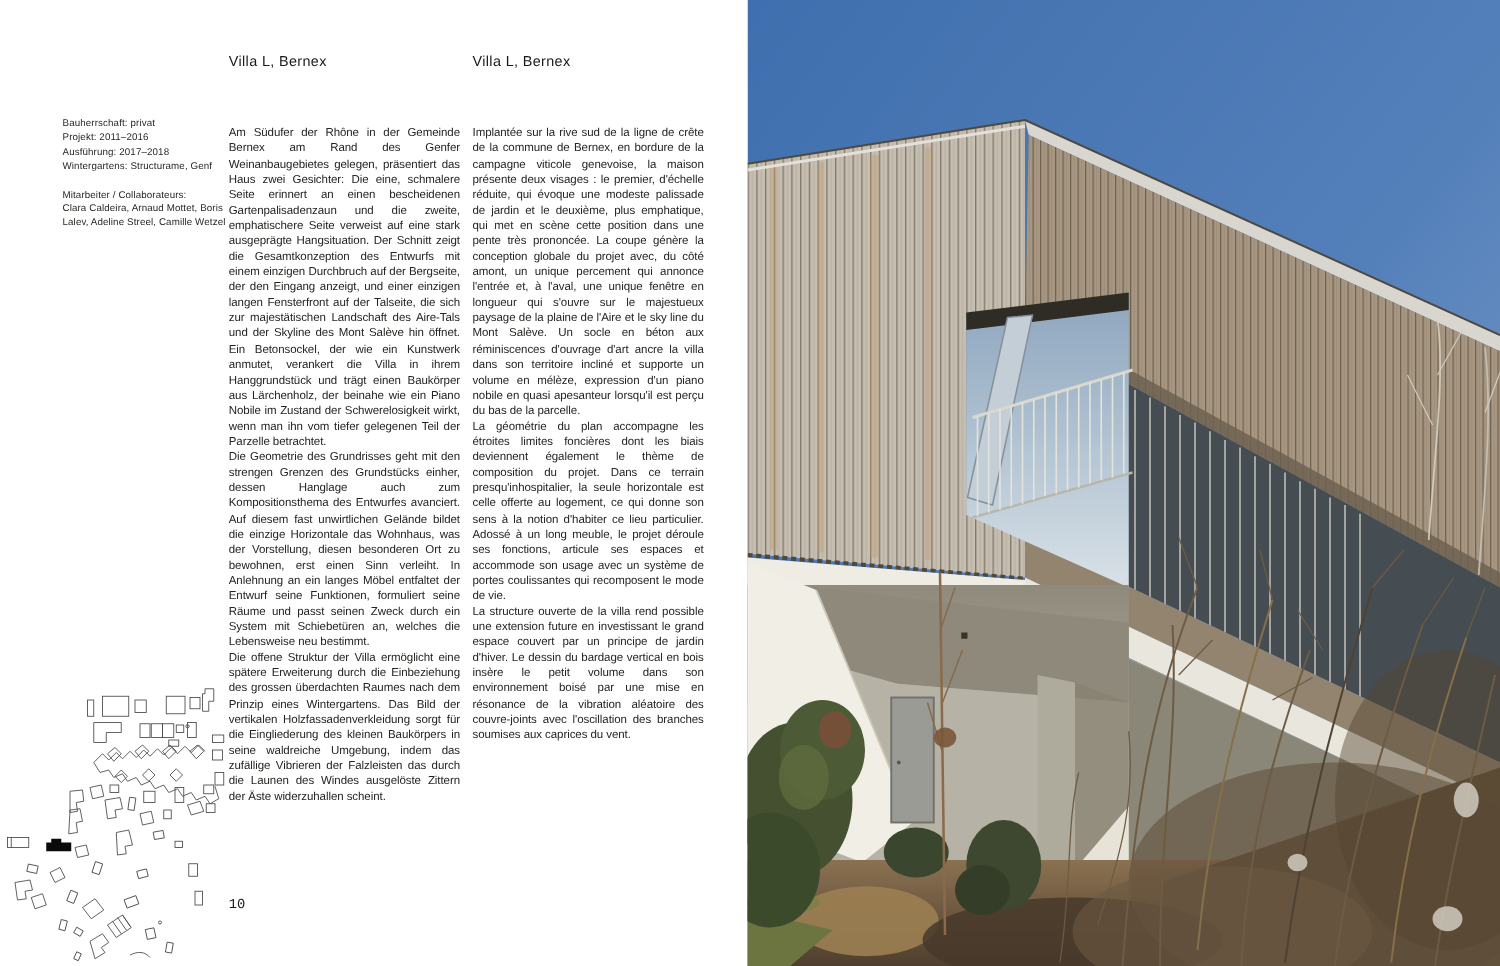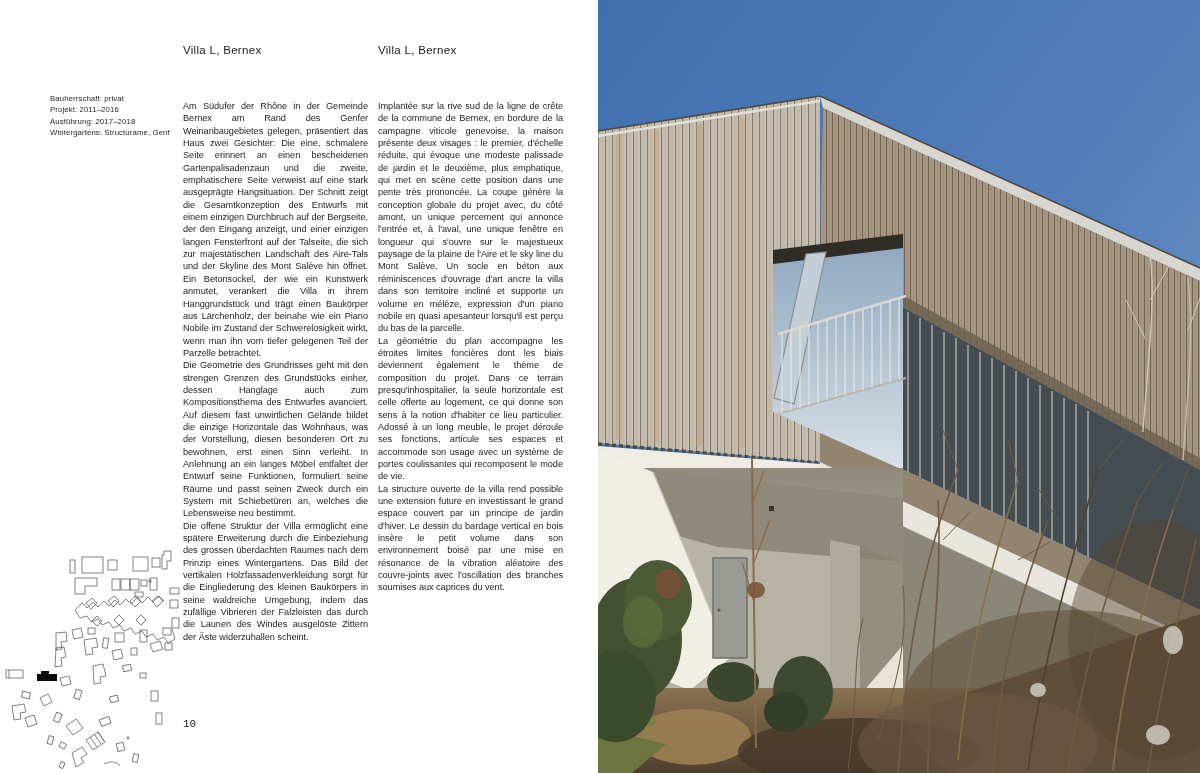--- a/index.html
+++ b/index.html
@@ -34,20 +34,24 @@
 
 <div id="spread">
 
   <div class="credits">
     <div class="block">
       <div>Bauherrschaft: privat</div>
       <div>Projekt: 2011–2016</div>
       <div>Ausführung: 2017–2018</div>
       <div>Wintergartens: Structurame, Genf</div>
     </div>
+    <div class="block">
+      <div>Mitarbeiter / Collaborateurs:</div>
+      <div>Clara Caldeira, Arnaud Mottet, Boris Lalev, Adeline Streel, Camille Wetzel</div>
+    </div>
   </div>
 
   <div class="col col-de">
     <div class="col-title">Villa L, Bernex</div>
     <p>Am Südufer der Rhône in der Gemeinde Bernex am Rand des Genfer Weinanbaugebietes gelegen, präsentiert das Haus zwei Gesichter: Die eine, schmalere Seite erinnert an einen bescheidenen Gartenpalisadenzaun und die zweite, emphatischere Seite verweist auf eine stark ausgeprägte Hangsituation. Der Schnitt zeigt die Gesamtkonzeption des Entwurfs mit einem einzigen Durchbruch auf der Bergseite, der den Eingang anzeigt, und einer einzigen langen Fensterfront auf der Talseite, die sich zur majestätischen Landschaft des Aire-Tals und der Skyline des Mont Salève hin öffnet. Ein Betonsockel, der wie ein Kunstwerk anmutet, verankert die Villa in ihrem Hanggrundstück und trägt einen Baukörper aus Lärchenholz, der beinahe wie ein Piano Nobile im Zustand der Schwerelosigkeit wirkt, wenn man ihn vom tiefer gelegenen Teil der Parzelle betrachtet.</p>
     <p>Die Geometrie des Grundrisses geht mit den strengen Grenzen des Grundstücks einher, dessen Hanglage auch zum Kompositionsthema des Entwurfes avanciert. Auf diesem fast unwirtlichen Gelände bildet die einzige Horizontale das Wohnhaus, was der Vorstellung, diesen besonderen Ort zu bewohnen, erst einen Sinn verleiht. In Anlehnung an ein langes Möbel entfaltet der Entwurf seine Funktionen, formuliert seine Räume und passt seinen Zweck durch ein System mit Schiebetüren an, welches die Lebensweise neu bestimmt.</p>
     <p>Die offene Struktur der Villa ermöglicht eine spätere Erweiterung durch die Einbeziehung des grossen überdachten Raumes nach dem Prinzip eines Wintergartens. Das Bild der vertikalen Holzfassadenverkleidung sorgt für die Eingliederung des kleinen Baukörpers in seine waldreiche Umgebung, indem das zufällige Vibrieren der Falzleisten das durch die Launen des Windes ausgelöste Zittern der Äste widerzuhallen scheint.</p>
   </div>
 
   <div class="col col-fr">

